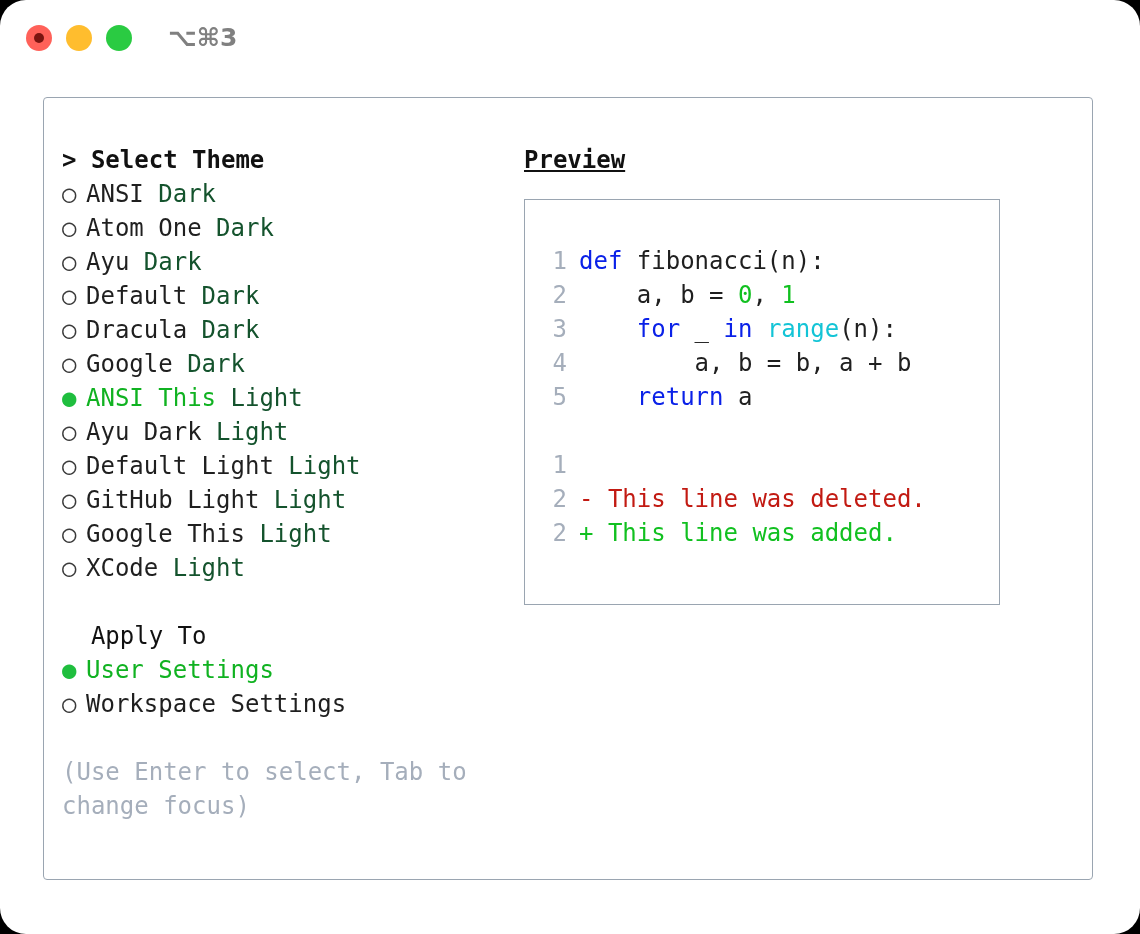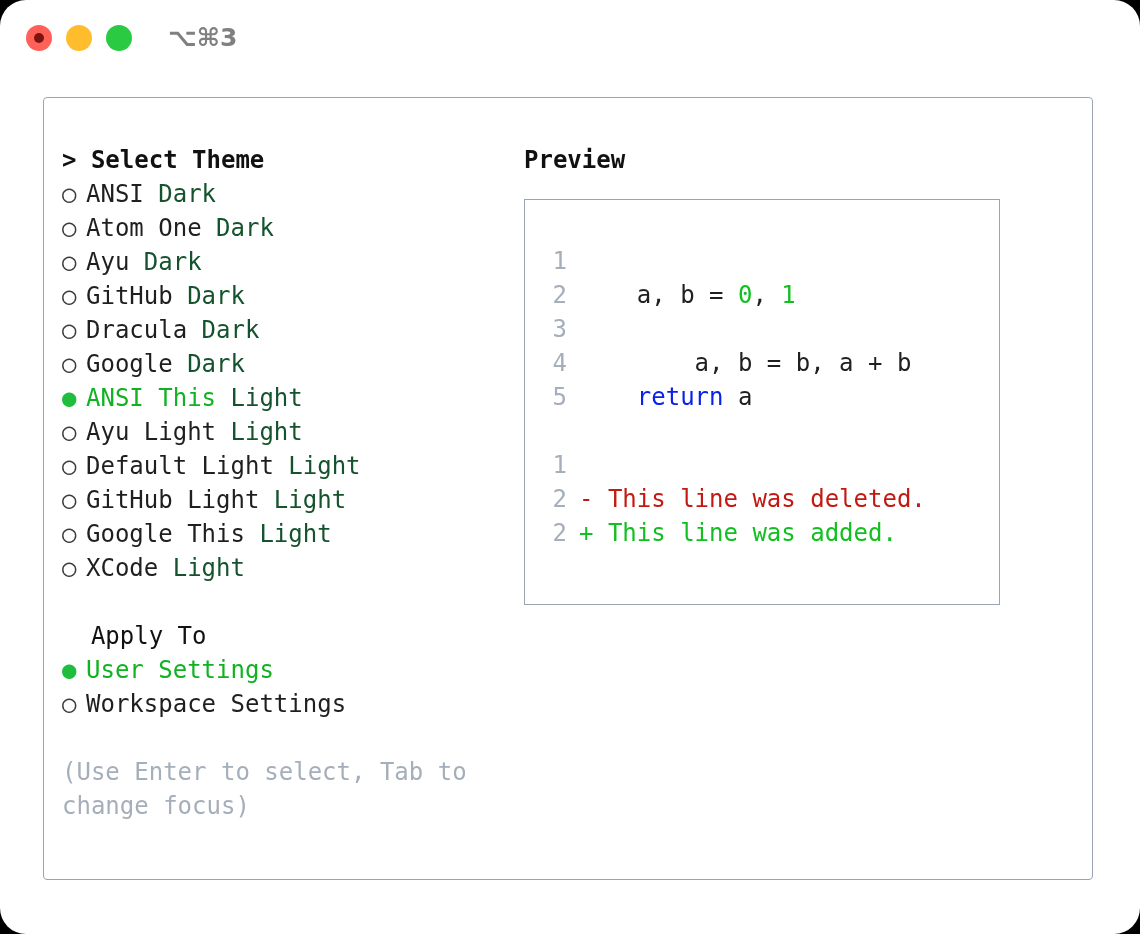--- a/index.html
+++ b/index.html
@@ -134,20 +134,21 @@
     position: absolute;
     left: 480px;
     top: 45px;
     width: 500px;
   }
   .preview-title {
     font-size: 24px;
     line-height: 34px;
     font-weight: bold;
     color: #111111;
+    text-decoration: underline;
   }
 
   .preview-box {
     margin-top: 22px;
     width: 476px;
     height: 406px;
     border: 1.5px solid #9aa5b1;
     box-sizing: border-box;
     background: #ffffff;
     position: relative;
@@ -199,25 +200,25 @@
 
   <div class="panel">
     <div class="columns">
 
       <div class="left-col">
         <div class="section-header bold">&gt; Select Theme</div>
         <div id="theme-list">
             <div class="opt-row"><span class="bullet">○</span><span class="opt-label">ANSI</span><span class="opt-suffix"> Dark</span></div>
             <div class="opt-row"><span class="bullet">○</span><span class="opt-label">Atom One</span><span class="opt-suffix"> Dark</span></div>
             <div class="opt-row"><span class="bullet">○</span><span class="opt-label">Ayu</span><span class="opt-suffix"> Dark</span></div>
-            <div class="opt-row"><span class="bullet">○</span><span class="opt-label">GitHub</span><span class="opt-suffix"> Dark</span></div>
+            <div class="opt-row"><span class="bullet">○</span><span class="opt-label">Default</span><span class="opt-suffix"> Dark</span></div>
             <div class="opt-row"><span class="bullet">○</span><span class="opt-label">Dracula</span><span class="opt-suffix"> Dark</span></div>
             <div class="opt-row"><span class="bullet">○</span><span class="opt-label">Google</span><span class="opt-suffix"> Dark</span></div>
             <div class="opt-row selected"><span class="bullet on">●</span><span class="opt-label">ANSI This</span><span class="opt-suffix"> Light</span></div>
-            <div class="opt-row"><span class="bullet">○</span><span class="opt-label">Ayu Light</span><span class="opt-suffix"> Light</span></div>
+            <div class="opt-row"><span class="bullet">○</span><span class="opt-label">Ayu Dark</span><span class="opt-suffix"> Light</span></div>
             <div class="opt-row"><span class="bullet">○</span><span class="opt-label">Default Light</span><span class="opt-suffix"> Light</span></div>
             <div class="opt-row"><span class="bullet">○</span><span class="opt-label">GitHub Light</span><span class="opt-suffix"> Light</span></div>
             <div class="opt-row"><span class="bullet">○</span><span class="opt-label">Google This</span><span class="opt-suffix"> Light</span></div>
             <div class="opt-row"><span class="bullet">○</span><span class="opt-label">XCode</span><span class="opt-suffix"> Light</span></div>
           </div>
 
         <div class="spacer-row"></div>
 
         <div class="section-header">  Apply To</div>
         <div id="apply-list">
@@ -226,23 +227,23 @@
           </div>
 
         <div class="hint">(Use Enter to select, Tab to change focus)</div>
       </div>
 
       <div class="right-col">
         <div class="preview-title">Preview</div>
         <div class="preview-box">
           <div class="code-area">
             <div id="code-lines">
-                <div class="code-line"><span class="lnum">1</span></div>
+                <div class="code-line"><span class="lnum">1</span><span class="code-text"><span class="tok-kw">def</span><span class="tok-plain"> fibonacci(n):</span></span></div>
                 <div class="code-line"><span class="lnum">2</span><span class="code-text"><span class="tok-plain">    a, b = </span><span class="tok-num">0</span><span class="tok-plain">, </span><span class="tok-num">1</span></span></div>
-                <div class="code-line"><span class="lnum">3</span></div>
+                <div class="code-line"><span class="lnum">3</span><span class="code-text"><span class="tok-plain">    </span><span class="tok-kw">for</span><span class="tok-plain"> _ </span><span class="tok-kw">in</span><span class="tok-plain"> </span><span class="tok-fn">range</span><span class="tok-plain">(n):</span></span></div>
                 <div class="code-line"><span class="lnum">4</span><span class="code-text"><span class="tok-plain">        a, b = b, a + b</span></span></div>
                 <div class="code-line"><span class="lnum">5</span><span class="code-text"><span class="tok-plain">    </span><span class="tok-kw">return</span><span class="tok-plain"> a</span></span></div>
               </div>
             <div class="blank-line"></div>
             <div id="diff-lines">
                 <div class="code-line"><span class="lnum">1</span></div>
                 <div class="code-line"><span class="lnum">2</span><span class="diff-del">- This line was deleted.</span></div>
                 <div class="code-line"><span class="lnum">2</span><span class="diff-add">+ This line was added.</span></div>
               </div>
           </div>

